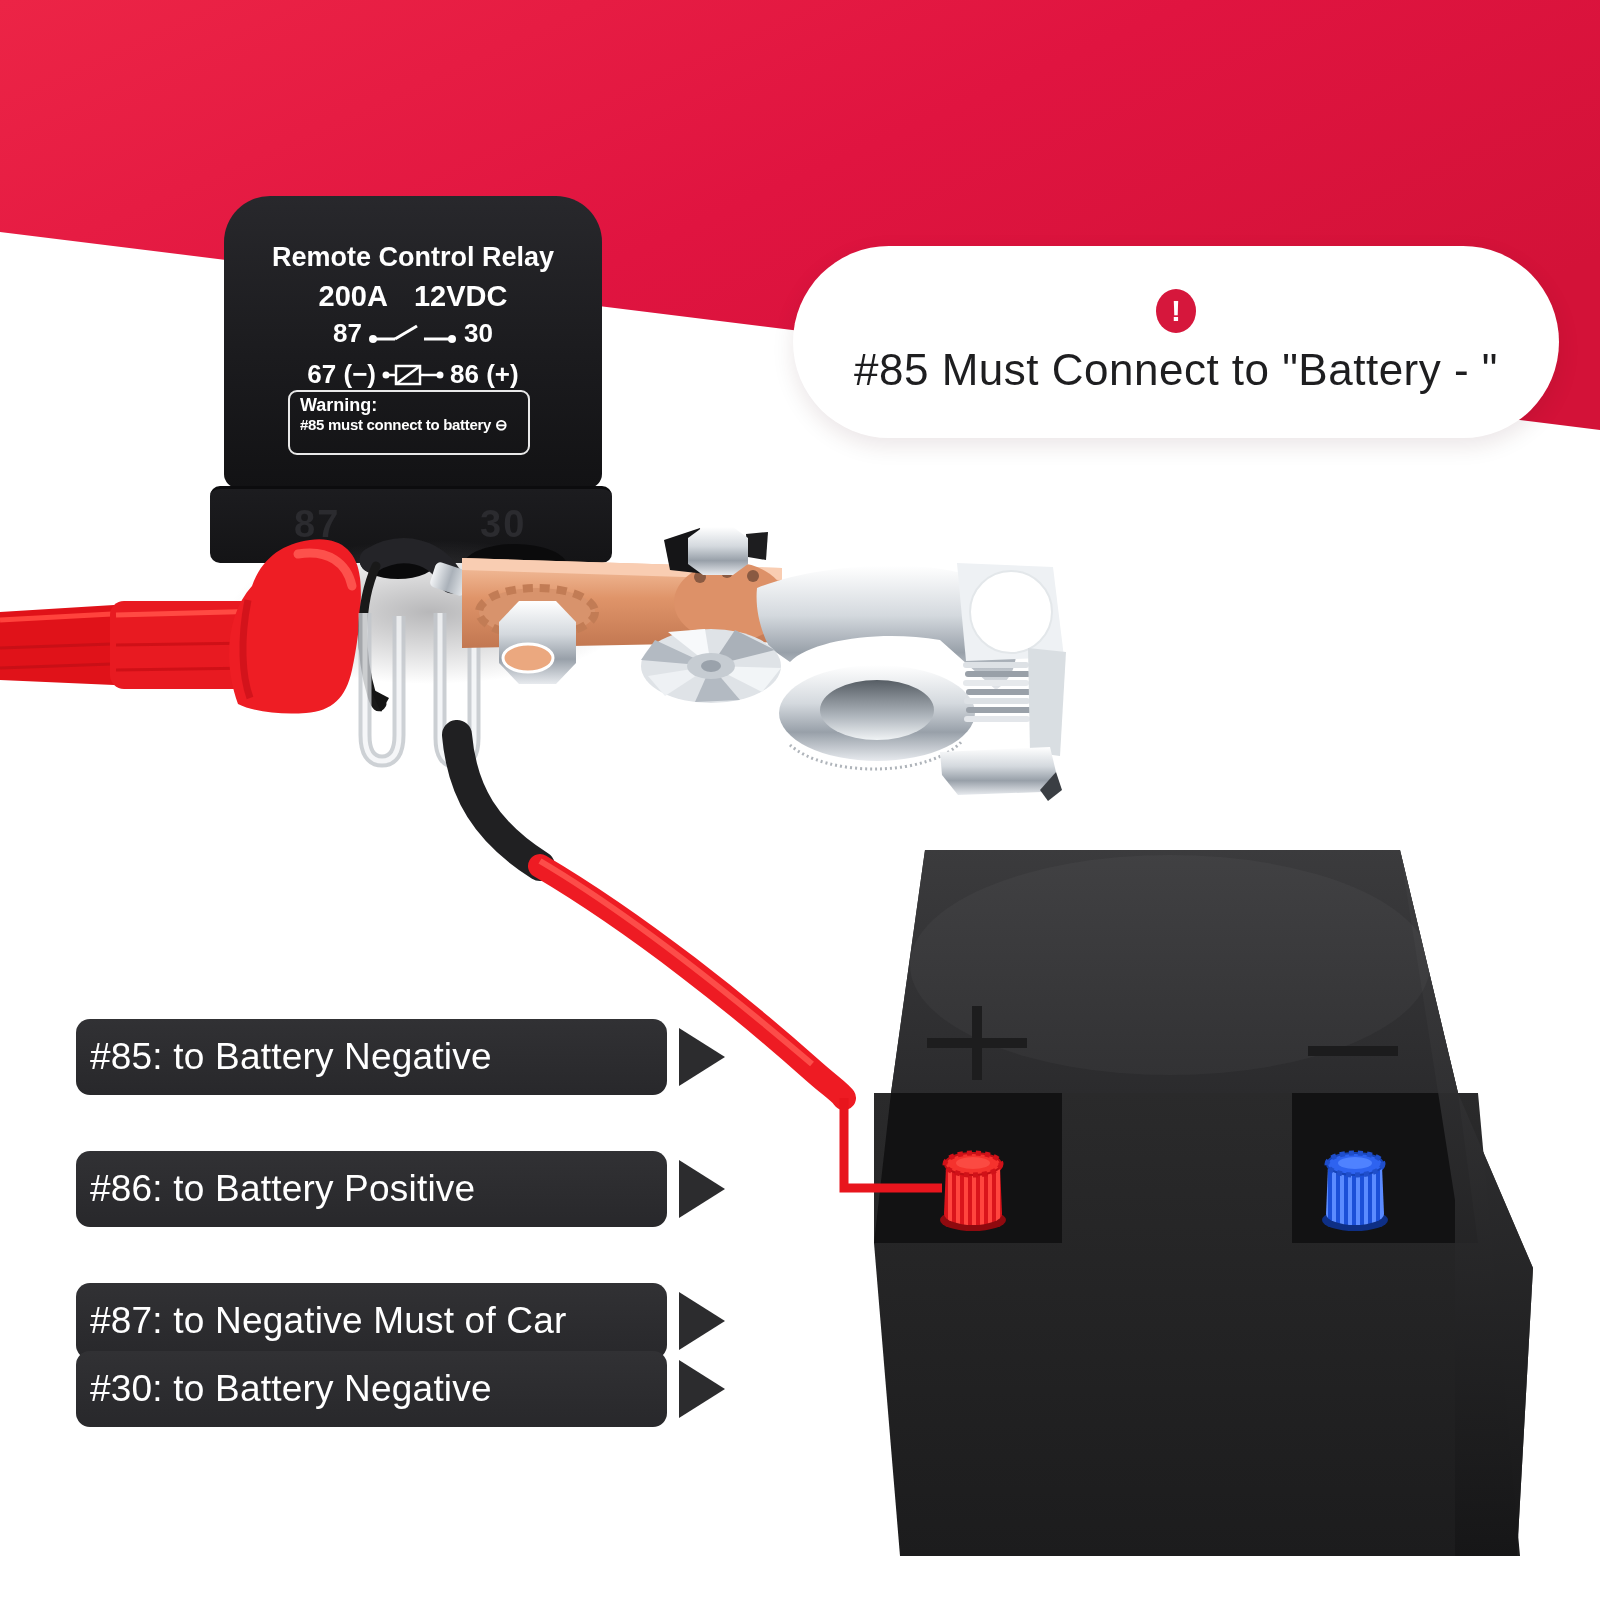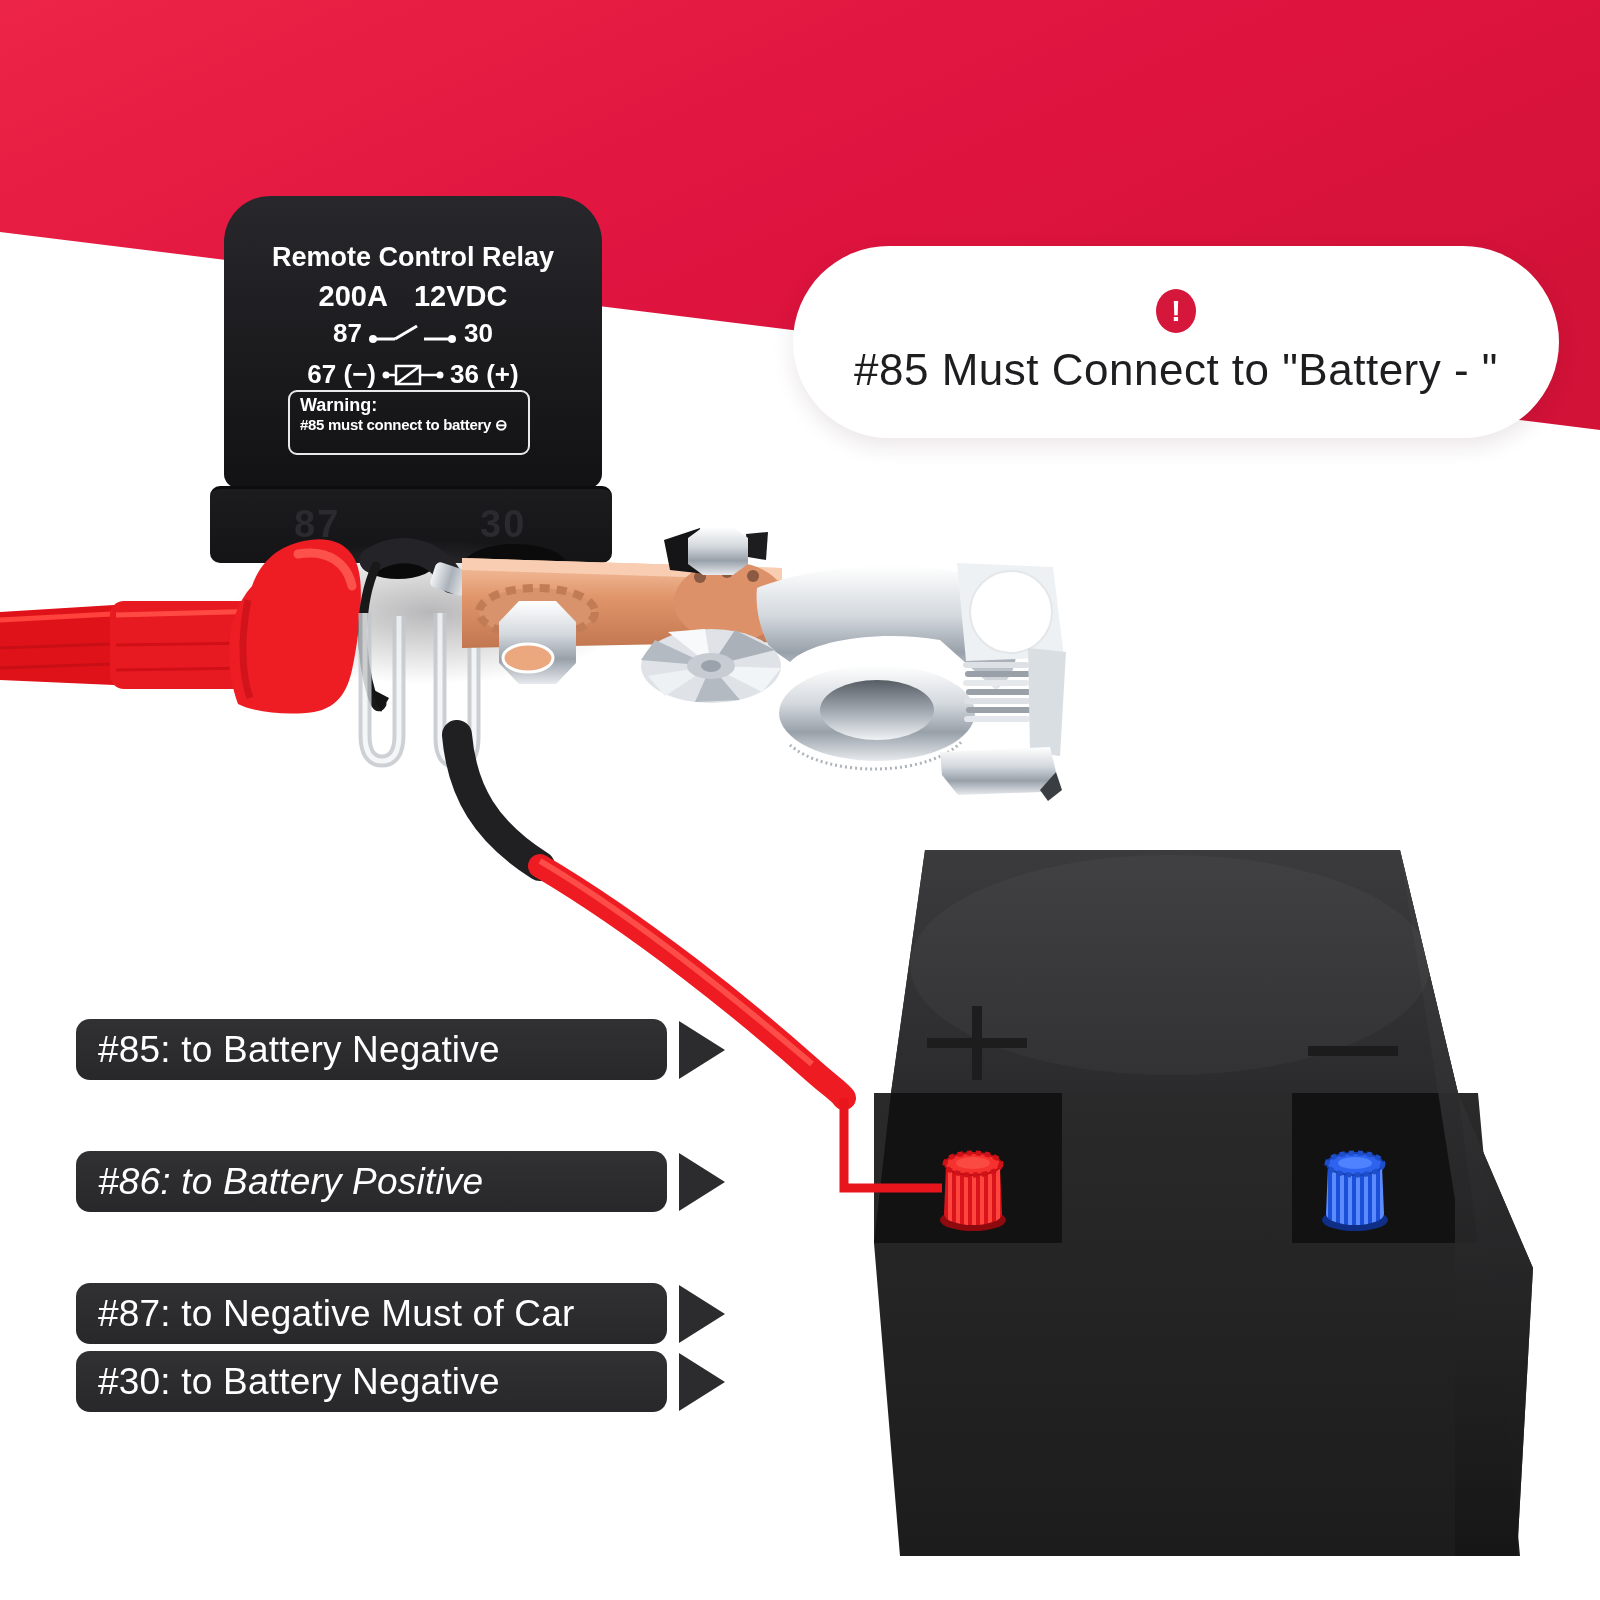--- a/index.html
+++ b/index.html
@@ -35,26 +35,26 @@
   .warn-text{font-size:15px;font-weight:bold;letter-spacing:-0.3px;white-space:nowrap;}
 
   .flange{position:absolute;left:210px;top:486px;width:402px;height:74px;z-index:3;
           background:linear-gradient(180deg,#1c1c1f,#141416);border-radius:10px;border-top:3px solid #0c0c0e;}
   .emb{position:absolute;top:14px;font-size:38px;font-weight:bold;color:#2b2b2f;letter-spacing:2px;}
   .emb-87{left:84px;}
   .emb-30{left:270px;}
 
   
   .label-row{position:absolute;left:76px;display:flex;align-items:center;gap:12px;z-index:5;}
-  .label-bar{width:591px;height:61px;background:linear-gradient(180deg,#313134,#28282b);
-             border-radius:14px;display:flex;align-items:center;box-sizing:border-box;padding-left:22px;
+  .label-bar{width:591px;height:76px;background:linear-gradient(180deg,#313134,#28282b);
+             border-radius:14px;display:flex;align-items:center;box-sizing:border-box;padding-left:14px;
              color:#ffffff;font-size:37px;letter-spacing:0.2px;}
   .label-arrow{width:0;height:0;border-top:29px solid transparent;border-bottom:29px solid transparent;
                border-left:46px solid #2c2c2e;}
-  .row-1{top:1019px;}.row-2{top:1151px;font-style:italic;}.row-3{top:1283px;}.row-4{top:1351px;}
+  .row-1{top:1019px;}.row-2{top:1151px;}.row-3{top:1283px;}.row-4{top:1351px;}
 
   .z1{z-index:1;} .z4{z-index:4;}
 </style>
 </head>
 <body>
 
 <div class="scene">
 
   <svg class="layer z1" viewBox="0 0 1600 1600">
     <defs>
@@ -94,21 +94,21 @@
     <div class="schem-row row-85">
       <span>67 (−)</span>
       <svg width="62" height="26" viewBox="0 0 62 26">
         <circle cx="4" cy="13" r="3.5" fill="#fff"></circle>
         <line x1="4" y1="13" x2="14" y2="13" stroke="#fff" stroke-width="2.5"></line>
         <rect x="14" y="4" width="24" height="18" fill="none" stroke="#fff" stroke-width="2.5"></rect>
         <line x1="14" y1="22" x2="38" y2="4" stroke="#fff" stroke-width="2.5"></line>
         <line x1="38" y1="13" x2="58" y2="13" stroke="#fff" stroke-width="2.5"></line>
         <circle cx="58" cy="13" r="3.5" fill="#fff"></circle>
       </svg>
-      <span>36 (+)</span>
+      <span>86 (+)</span>
     </div>
     <div class="warn-box">
       <div class="warn-title">Warning:</div>
       <div class="warn-text">#85 must connect to battery ⊖</div>
     </div>
   </div>
 
   <div class="flange">
     <div class="emb emb-87">87</div>
     <div class="emb emb-30">30</div>

